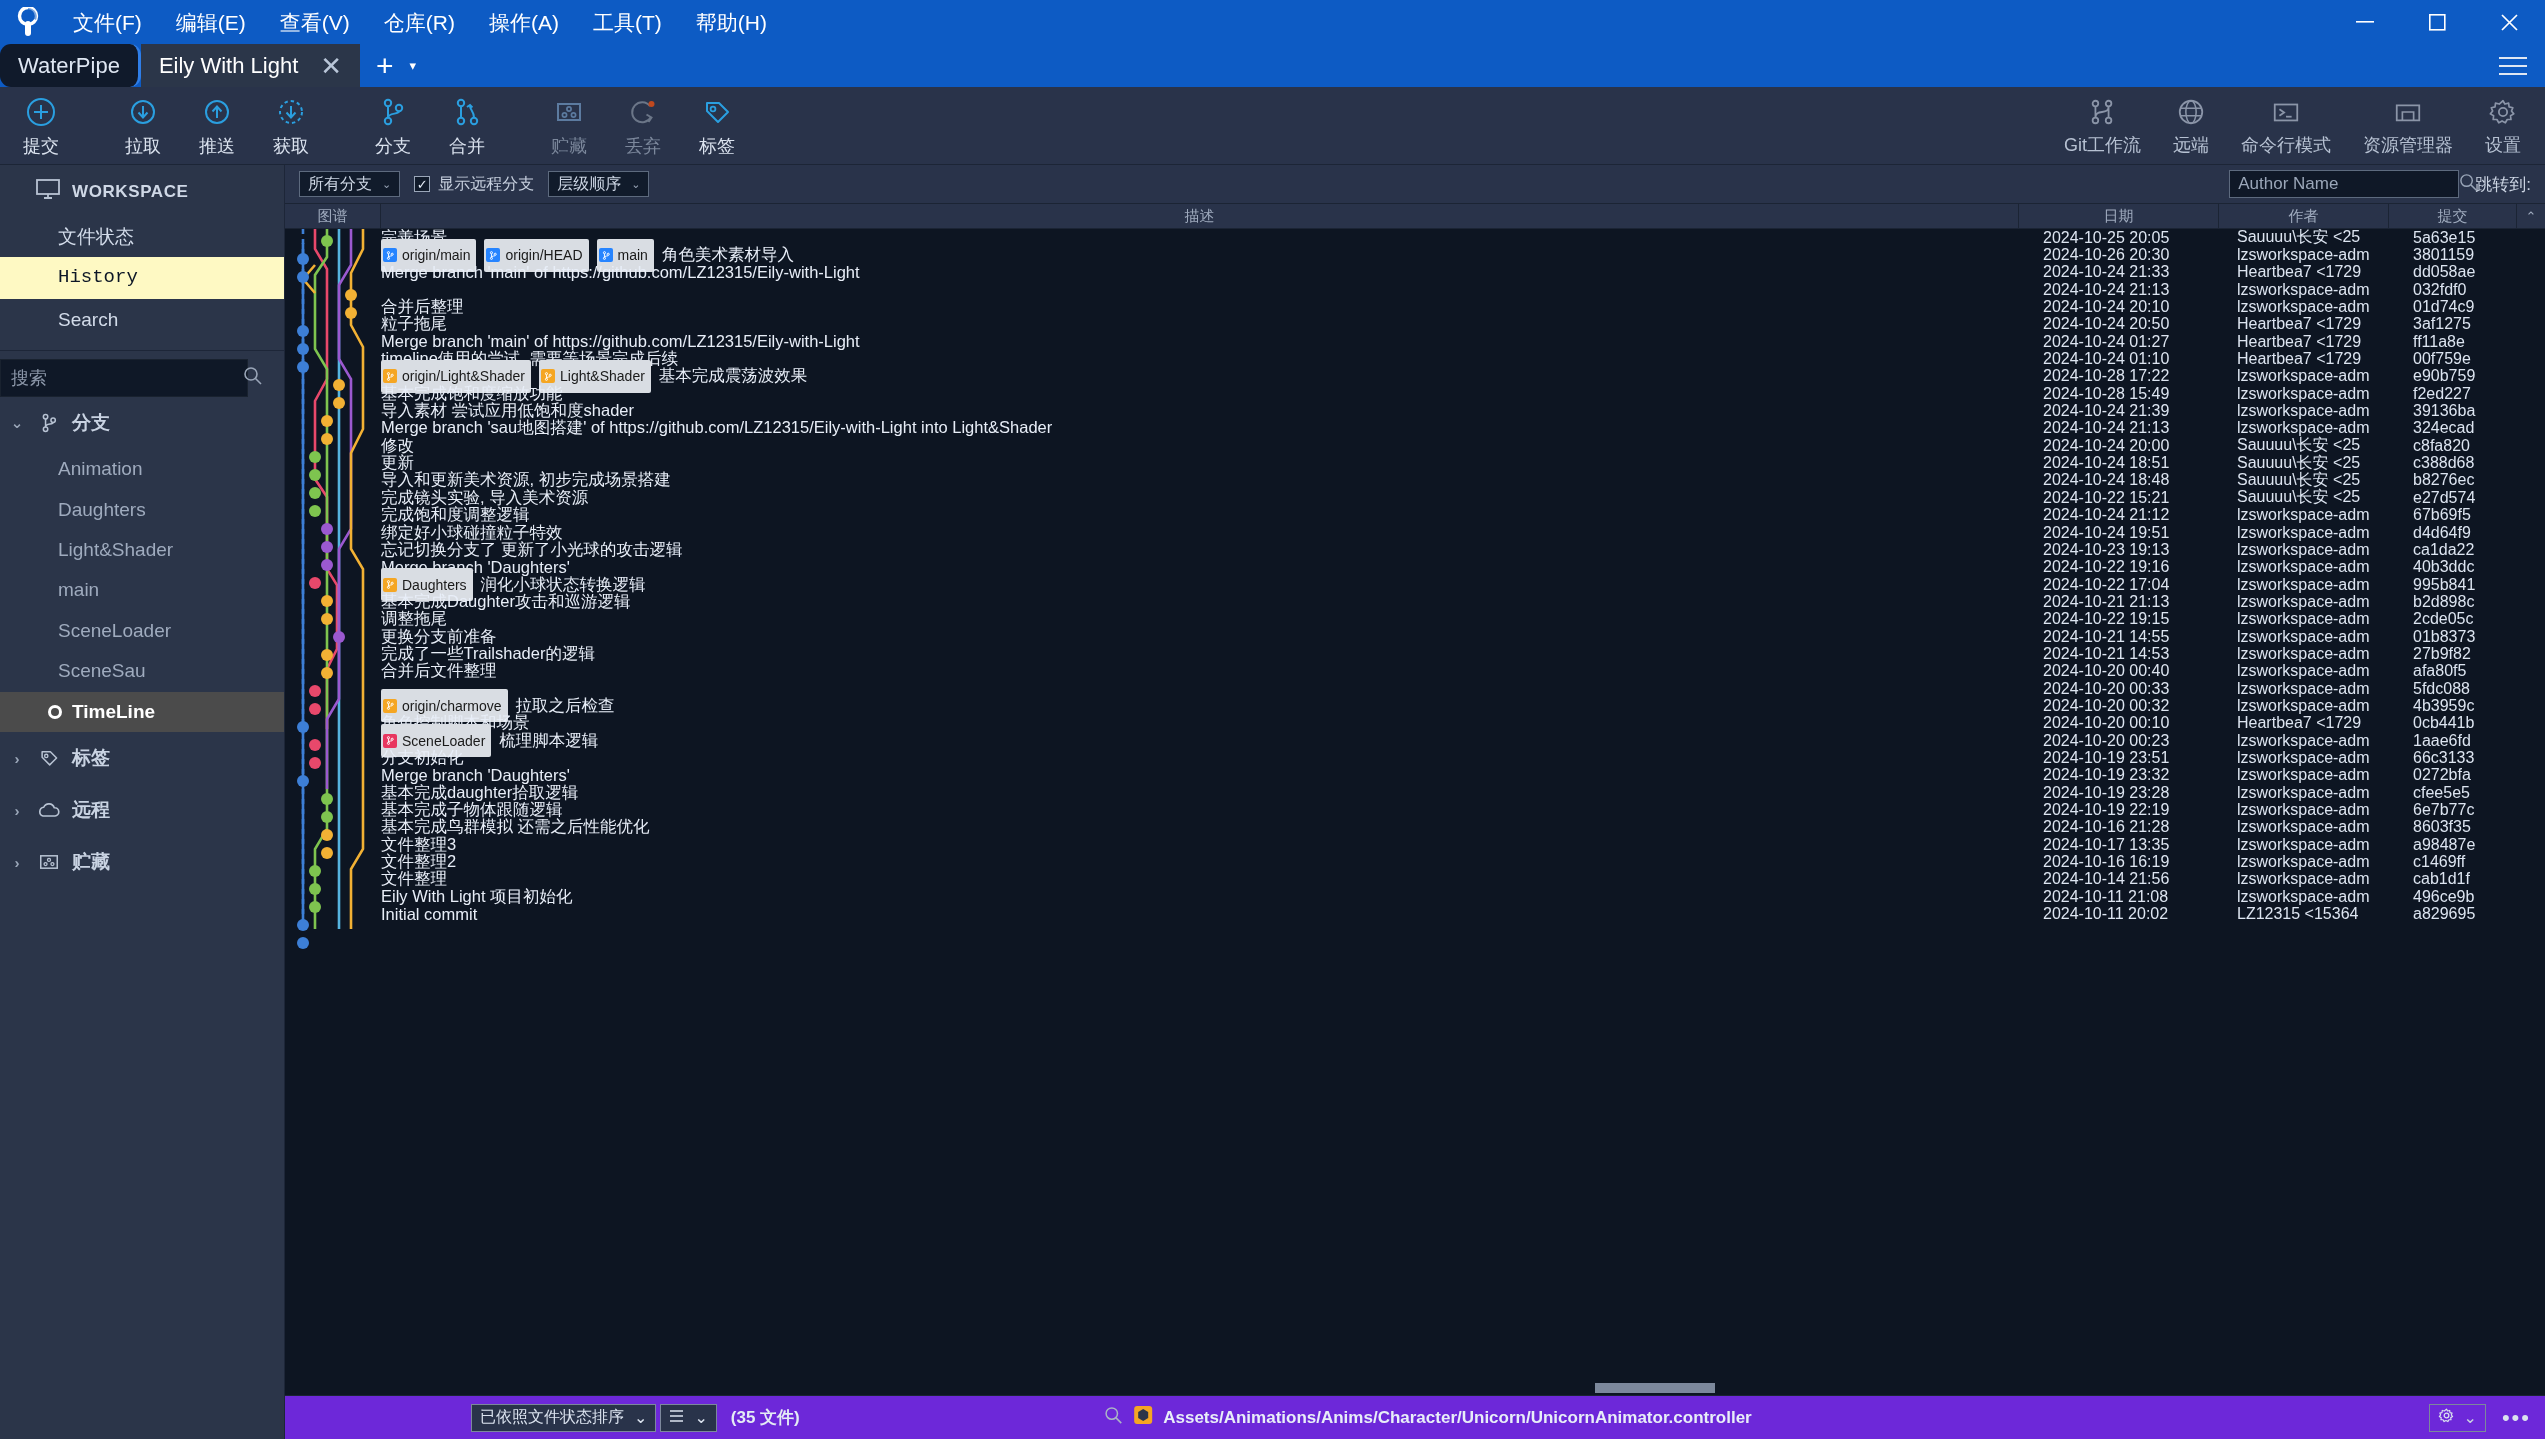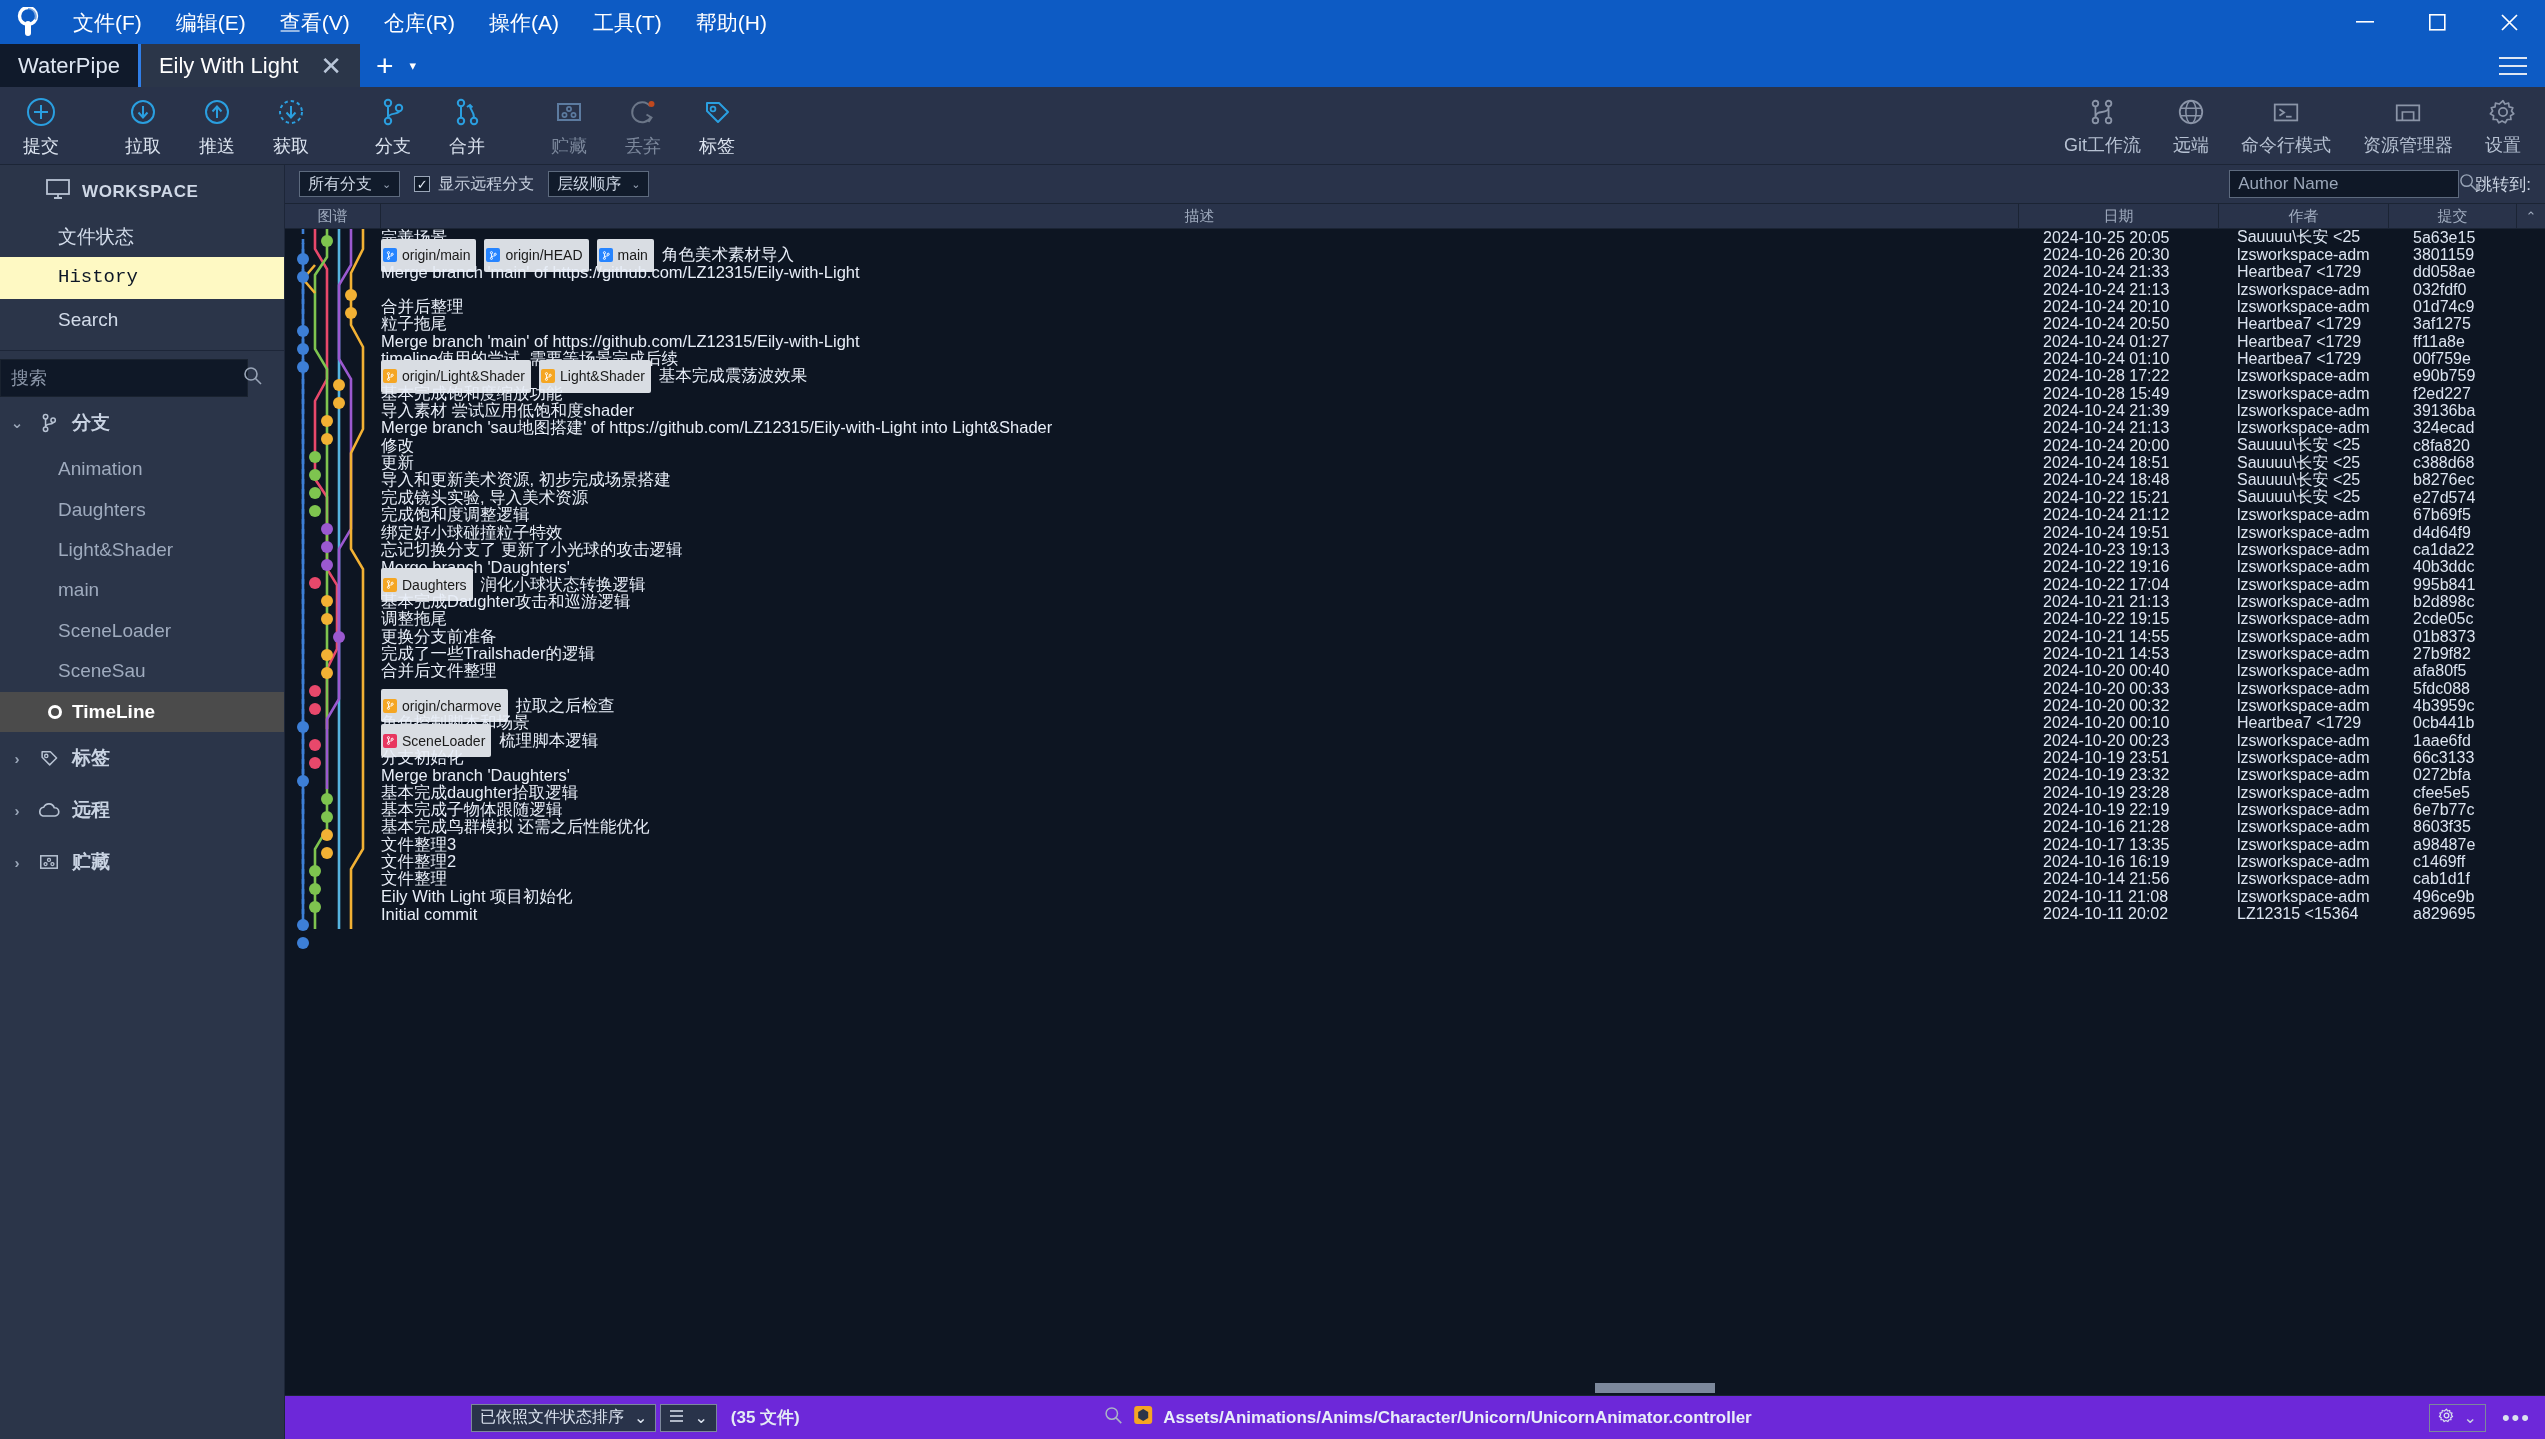--- a/index.html
+++ b/index.html
@@ -30,21 +30,21 @@
   .winbtn svg{ display:block; }
 
   
   .tabstrip{
     height:43px; background:#0d5bc4; display:flex; align-items:stretch; position:relative;
   }
   .tab{
     display:flex; align-items:center; padding:0 18px; font-size:22px;
     color:#e6eefb; position:relative; min-width:60px;
   }
-  .tab.inactive{ background:#101a2b; color:#dfe7f3; border-right:3px solid #2f7ee8; }
+  .tab.inactive{ background:#101a2b; color:#dfe7f3; border-right:3px solid #2f7ee8;border-radius:11px; }
   .tab.active{ background:#2b3649; color:#ffffff; }
   .tab .tabclose{
     margin-left:22px; font-size:26px; color:#b9c6d8; line-height:1; font-weight:300;
   }
   .newtab{
     display:flex; align-items:center; gap:16px; padding:0 16px; color:#fff;
   }
   .newtab .plus{ font-size:30px; line-height:1; font-weight:300; }
   .newtab .caret{ font-size:13px; }
   .hamburger{
@@ -73,21 +73,21 @@
   
   .body{ display:flex; height:calc(1439px - 44px - 43px - 78px); }
 
   
   .sidebar{
     width:285px; background:#2b3549; flex:0 0 285px; position:relative;
     border-right:1px solid #1d2638; overflow:hidden;
   }
   .ws-head{
     display:flex; align-items:center; gap:12px; padding:14px 0 12px 36px;
-    color:#cfd8e6; font-size:17px; font-weight:bold; letter-spacing:.6px;margin-left:10px;
+    color:#cfd8e6; font-size:17px; font-weight:bold; letter-spacing:.6px;
   }
   .side-item{
     padding:6px 0 6px 58px; font-size:19px; color:#d3dcea; line-height:1.55;
   }
   .side-item.sel{ background:#fef9c3; color:#0d1726; font-weight:normal;font-family:Liberation Mono, monospace; }
   .side-sep{ height:1px; background:#1d2638; margin:10px 0 8px 0; }
   .search-wrap{ padding:0 18px 0 0; }
   .search-box{
     margin:0 18px 0 0; height:38px; background:#0f1827; border:1px solid #19222f;
     display:flex; align-items:center; padding:0 10px; position:relative;

